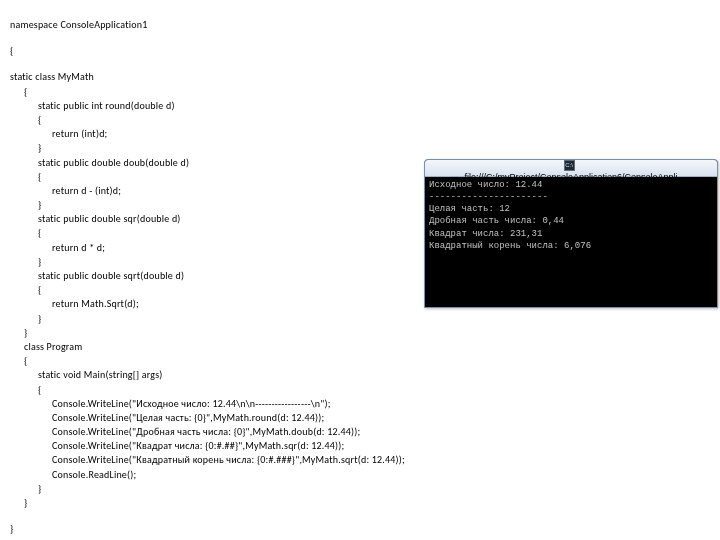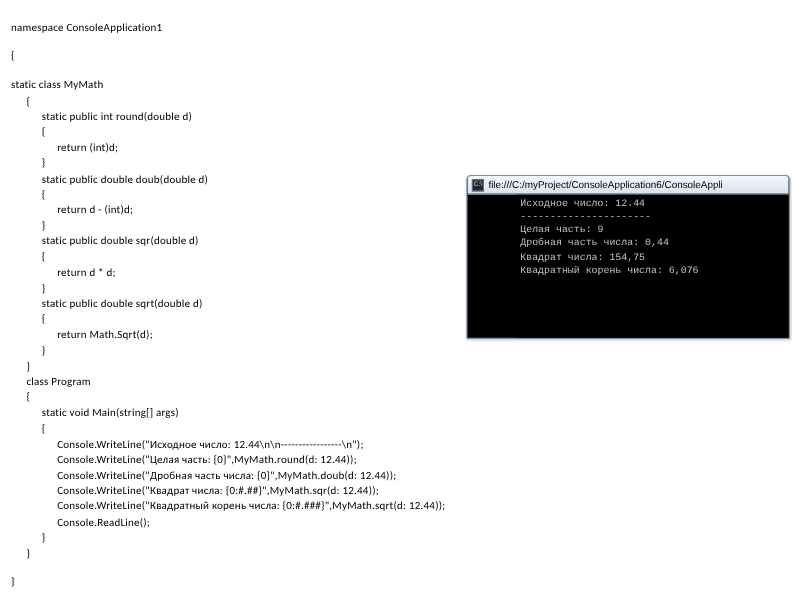--- a/index.html
+++ b/index.html
@@ -39,55 +39,55 @@
   .console-titlebar {
     display: flex;
     align-items: center;
     height: 16px;
     padding: 0 4px;
     background: linear-gradient(#f4f7fb, #d8e3ef);
     border-bottom: 1px solid #9fb2c5;
     color: #000;
     font-family: Tahoma, sans-serif;
     font-size: 9px;
+    flex-direction: column;
   }
   .console-titlebar .icon {
     width: 11px;
     height: 11px;
     background: #1e2933;
     border: 1px solid #5d6e7f;
     margin-right: 4px;
     box-sizing: border-box;
     font-size: 6px;
     color: #cfd8dc;
     line-height: 9px;
     text-align: center;
   }
   .console-body {
     padding: 2px 4px 18px 4px;
     background: #000;
     color: #c0c0c0;
     line-height: 1.35;
     min-height: 110px;
-    margin-left: 44px;
   }
   .cline { display: block; white-space: pre; }
 </style>
 </head>
 <body>
 
 <div class="code-area" id="code-area"><span class="c-line indent0">namespace ConsoleApplication1</span><span class="c-line indent0">{</span><span class="c-line indent0">static class MyMath</span><span class="c-line indent1">{</span><span class="c-line indent2">static public int round(double d)</span><span class="c-line indent2">{</span><span class="c-line indent3">return (int)d;</span><span class="c-line indent2">}</span><span class="c-line indent2">static public double doub(double d)</span><span class="c-line indent2">{</span><span class="c-line indent3">return d - (int)d;</span><span class="c-line indent2">}</span><span class="c-line indent2">static public double sqr(double d)</span><span class="c-line indent2">{</span><span class="c-line indent3">return d * d;</span><span class="c-line indent2">}</span><span class="c-line indent2">static public double sqrt(double d)</span><span class="c-line indent2">{</span><span class="c-line indent3">return Math.Sqrt(d);</span><span class="c-line indent2">}</span><span class="c-line indent1">}</span><span class="c-line indent1">class Program</span><span class="c-line indent1">{</span><span class="c-line indent2">static void Main(string[] args)</span><span class="c-line indent2">{</span><span class="c-line indent3">Console.WriteLine("Исходное число: 12.44\n\n-----------------\n");</span><span class="c-line indent3">Console.WriteLine("Целая часть: {0}",MyMath.round(d: 12.44));</span><span class="c-line indent3">Console.WriteLine("Дробная часть числа: {0}",MyMath.doub(d: 12.44));</span><span class="c-line indent3">Console.WriteLine("Квадрат числа: {0:#.##}",MyMath.sqr(d: 12.44));</span><span class="c-line indent3">Console.WriteLine("Квадратный корень числа: {0:#.###}",MyMath.sqrt(d: 12.44));</span><span class="c-line indent3">Console.ReadLine();</span><span class="c-line indent2">}</span><span class="c-line indent1">}</span><span class="c-line indent0">}</span></div>
 
 <div class="console-window">
   <div class="console-titlebar">
     <span class="icon">C:\</span>
     <span>file:///C:/myProject/ConsoleApplication6/ConsoleAppli</span>
   </div>
   <div class="console-body" id="console-body">
       <span class="cline">Исходное число: 12.44</span>
       <span class="cline">----------------------</span>
       <span class="cline"></span>
-      <span class="cline">Целая часть: 9</span>
+      <span class="cline">Целая часть: 12</span>
       <span class="cline">Дробная часть числа: 0,44</span>
-      <span class="cline">Квадрат числа: 154,75</span>
+      <span class="cline">Квадрат числа: 231,31</span>
       <span class="cline">Квадратный корень числа: 6,076</span>
     </div>
 </div>
 
 </body></html>

